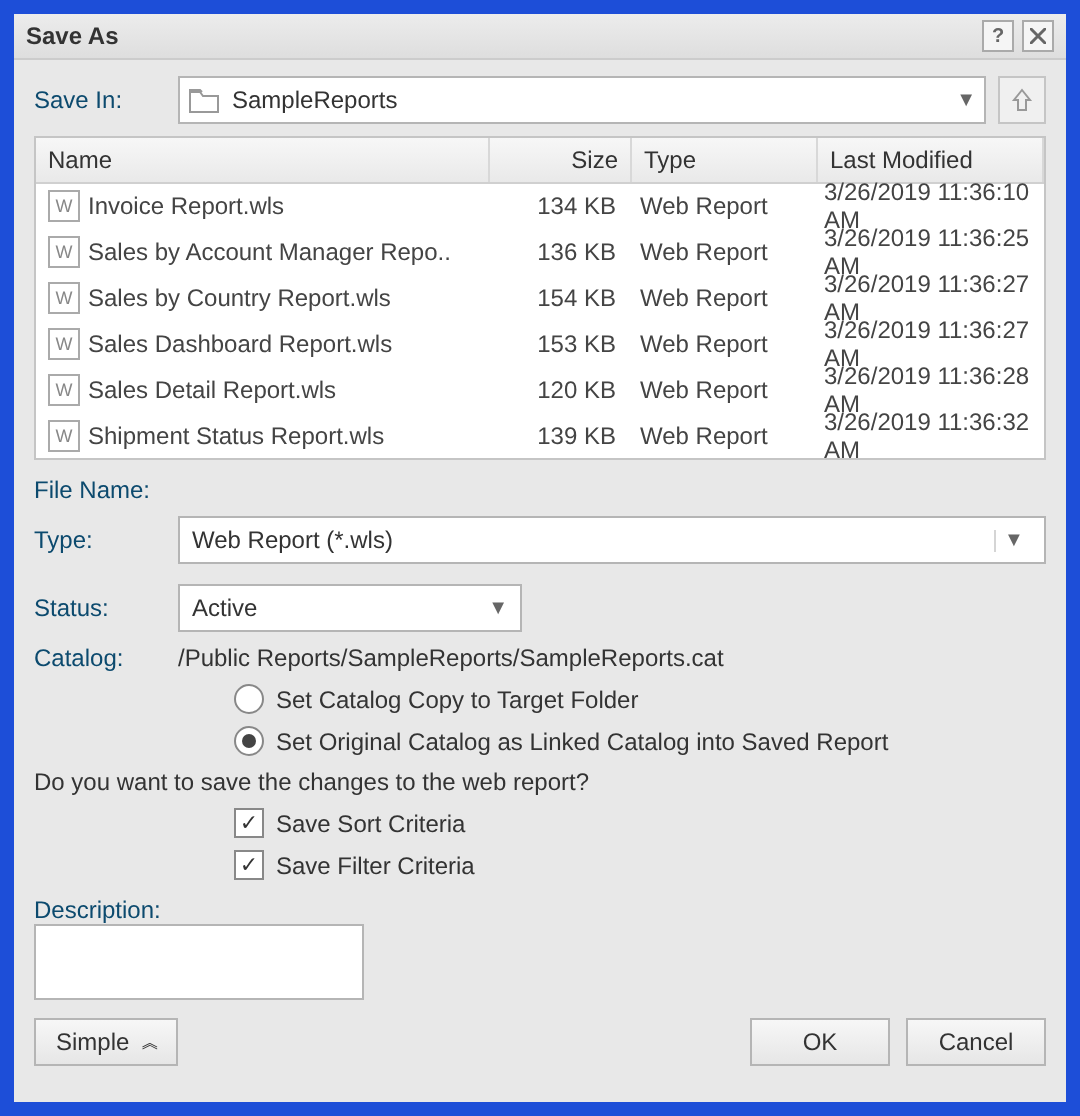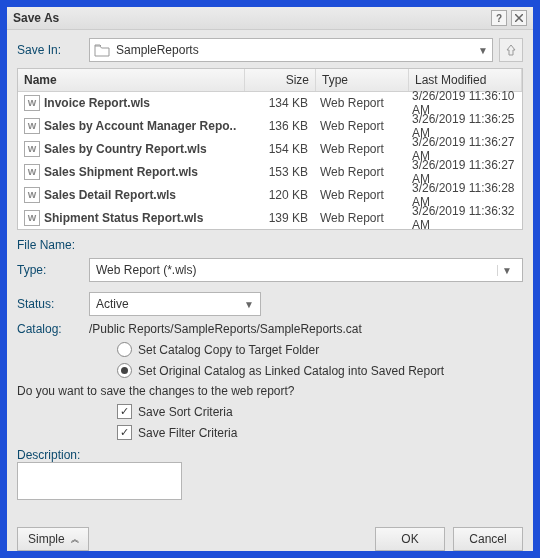--- a/index.html
+++ b/index.html
@@ -118,21 +118,21 @@
     display: flex;
     align-items: center;
   }
   .file-row {
     border-bottom: 1px solid transparent;
   }
   .file-row .cell {
     padding: 0 6px;
     color: #444;
   }
-  .cell.name { width: 214px; display: flex; align-items: center; gap: 4px; overflow: hidden; white-space: nowrap; font-weight: bold; }
+  .cell.name { width: 214px; display: flex; align-items: center; gap: 4px; overflow: hidden; white-space: nowrap; }
   .cell.size { width: 58px; text-align: right; justify-content: flex-end; }
   .cell.type { width: 80px; }
   .cell.date { flex: 1; }
   .w-icon {
     width: 14px;
     height: 14px;
     border: 1px solid #aaa;
     background: #fff;
     display: inline-flex;
     align-items: center;
@@ -239,21 +239,21 @@
     height: 40px;
     border: 1px solid #b5b5b5;
     background: #fff;
     resize: none;
     font-family: inherit;
     font-size: 12px;
     padding: 4px;
   }
   .footer {
     position: absolute;
-    bottom: 0;
+    bottom: 18px;
     left: 10px;
     right: 10px;
     display: flex;
     align-items: center;
   }
   .btn {
     background: linear-gradient(#f7f7f7, #e6e6e6);
     border: 1px solid #b5b5b5;
     height: 24px;
     padding: 0 14px;
@@ -345,21 +345,21 @@
               <span class="w-icon">W</span>
               <span>Sales by Country Report.wls</span>
             </div>
             <div class="cell size">154 KB</div>
             <div class="cell type">Web Report</div>
             <div class="cell date">3/26/2019 11:36:27 AM</div>
           </div>
           <div class="file-row">
             <div class="cell name">
               <span class="w-icon">W</span>
-              <span>Sales Shipment Report.wls</span>
+              <span>Sales Dashboard Report.wls</span>
             </div>
             <div class="cell size">153 KB</div>
             <div class="cell type">Web Report</div>
             <div class="cell date">3/26/2019 11:36:27 AM</div>
           </div>
           <div class="file-row">
             <div class="cell name">
               <span class="w-icon">W</span>
               <span>Sales Detail Report.wls</span>
             </div>

